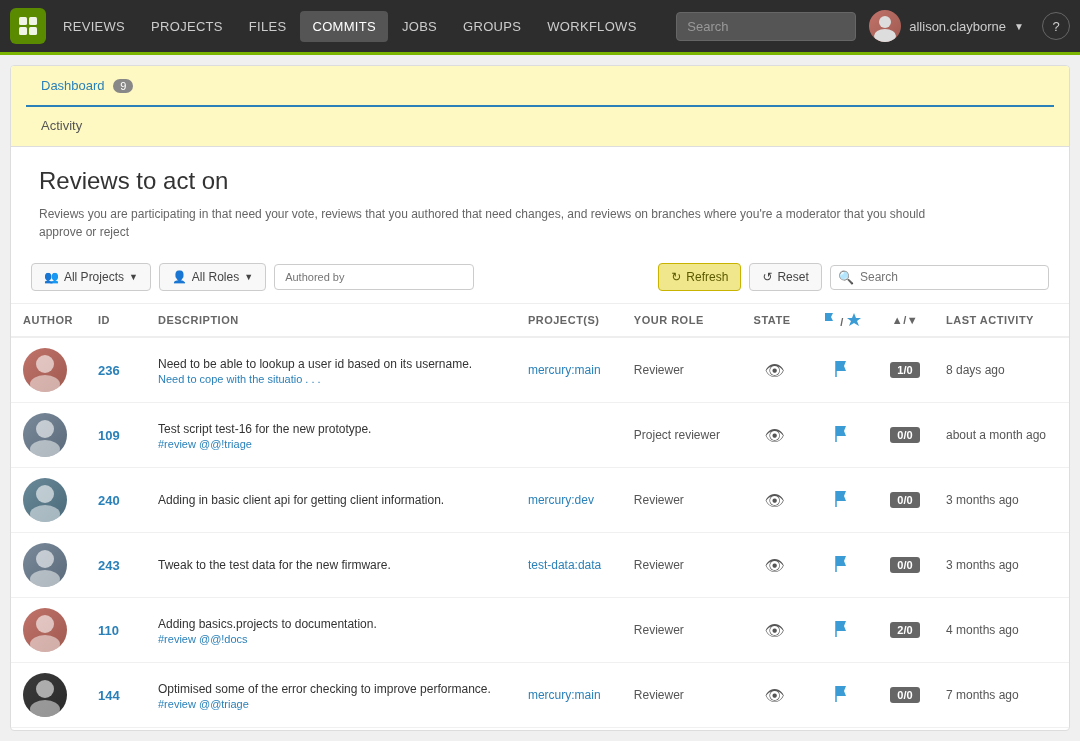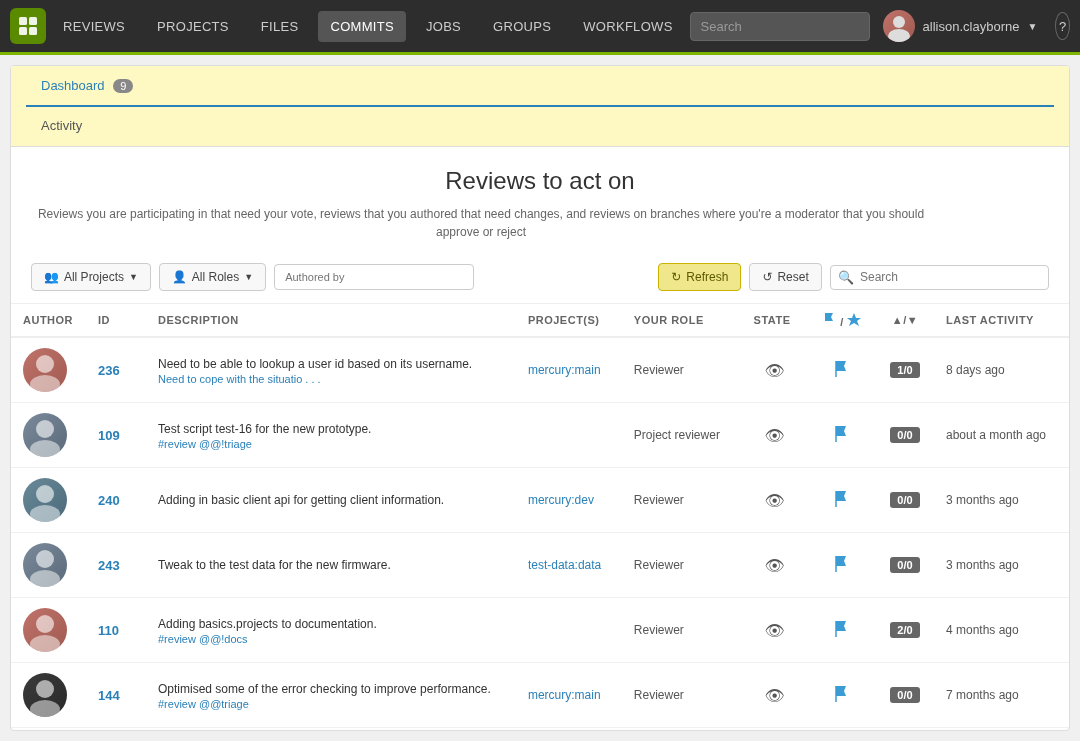--- a/index.html
+++ b/index.html
@@ -1,41 +1,41 @@
 <!DOCTYPE html>
 <html><head>
   <meta charset="utf-8">
   <style>
     * { box-sizing: border-box; margin: 0; padding: 0; }
     body { font-family: -apple-system, BlinkMacSystemFont, 'Segoe UI', Arial, sans-serif; font-size: 13px; background: #f0f0f0; color: #333; width: 1080px; height: 741px; overflow: hidden; }
 
     
     .top-nav { background: #2d2d2d; height: 55px; display: flex; align-items: center; padding: 0 10px; gap: 5px; border-bottom: 3px solid #7cb500; }
     .nav-logo { background: #5a8a00; border-radius: 6px; width: 36px; height: 36px; display: flex; align-items: center; justify-content: center; color: white; font-size: 18px; font-weight: bold; flex-shrink: 0; }
-    .nav-items { display: flex; gap: 8px; flex: 1; }
+    .nav-items { display: flex; gap: 2px; flex: 1; }
     .nav-item { color: #ccc; padding: 8px 12px; border-radius: 4px; cursor: pointer; font-size: 13px; font-weight: 500; text-transform: uppercase; letter-spacing: 0.3px; }
     .nav-item:hover, .nav-item.active { color: white; background: #444; }
     .nav-item.active { background: #555; }
     .nav-search { background: #555; border: 1px solid #666; border-radius: 4px; padding: 6px 10px; color: #ccc; width: 180px; font-size: 13px; }
     .nav-search::placeholder { color: #999; }
     .nav-user { display: flex; align-items: center; gap: 8px; color: #ccc; cursor: pointer; padding: 4px 8px; border-radius: 4px; }
     .nav-avatar { width: 32px; height: 32px; border-radius: 50%; background: #888; overflow: hidden; display: flex; align-items: center; justify-content: center; font-size: 14px; }
     .nav-help { color: #ccc; width: 28px; height: 28px; border-radius: 50%; border: 1px solid #666; display: flex; align-items: center; justify-content: center; cursor: pointer; font-size: 13px; margin-left: 5px; }
 
     
     .content { background: white; margin: 10px; border-radius: 4px; border: 1px solid #ddd; height: calc(741px - 75px); overflow: hidden; }
 
     
     .tabs { display: flex; border-bottom: 1px solid #ddd; padding: 0 15px; background: #fef9c3; flex-direction: column; }
     .tab { padding: 12px 15px; cursor: pointer; font-size: 13px; color: #555; border-bottom: 2px solid transparent; margin-bottom: -1px; }
     .tab.active { color: #2a80b9; border-bottom-color: #2a80b9; }
     .tab-badge { background: #888; color: white; border-radius: 10px; padding: 1px 7px; font-size: 11px; margin-left: 5px; }
 
     
-    .page-header { padding: 20px 20px 10px; text-align: center; }
+    .page-header { padding: 20px 28px 10px; }
     .page-title { font-size: 24px; font-weight: 300; color: #333; margin-bottom: 10px; }
     .page-desc { font-size: 12px; color: #666; line-height: 1.5; max-width: 900px; }
 
     
     .toolbar { display: flex; align-items: center; gap: 8px; padding: 12px 20px; border-bottom: 1px solid #eee; }
     .toolbar-btn { display: flex; align-items: center; gap: 5px; padding: 6px 12px; border: 1px solid #ccc; border-radius: 4px; background: #f8f8f8; cursor: pointer; font-size: 12px; color: #444; }
     .toolbar-btn.primary { background: #f0e68c; border-color: #c8b400; color: #5a5a00; }
     .toolbar-input { border: 1px solid #ccc; border-radius: 4px; padding: 6px 10px; font-size: 11px; color: #999; width: 200px; }
     .toolbar-spacer { flex: 1; }
     .toolbar-search-wrap { display: flex; align-items: center; border: 1px solid #ccc; border-radius: 4px; background: white; padding: 4px 8px; gap: 5px; }

